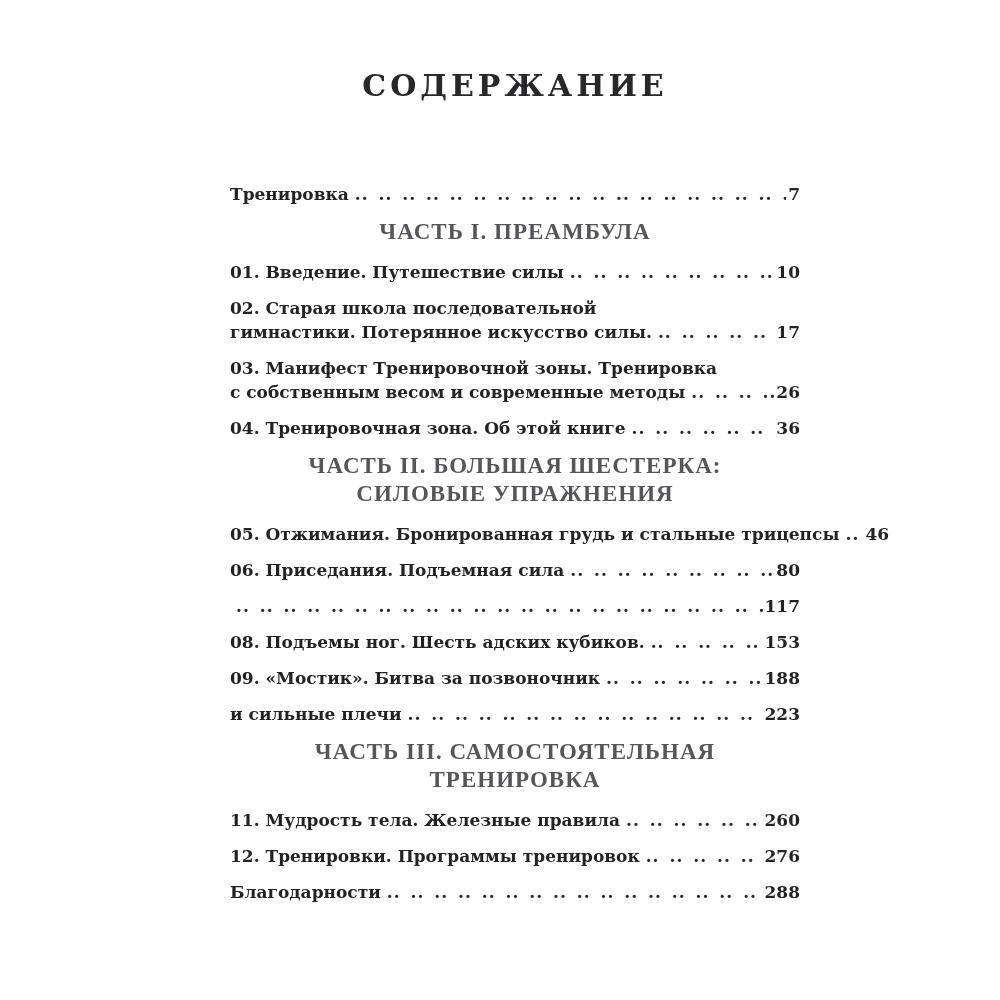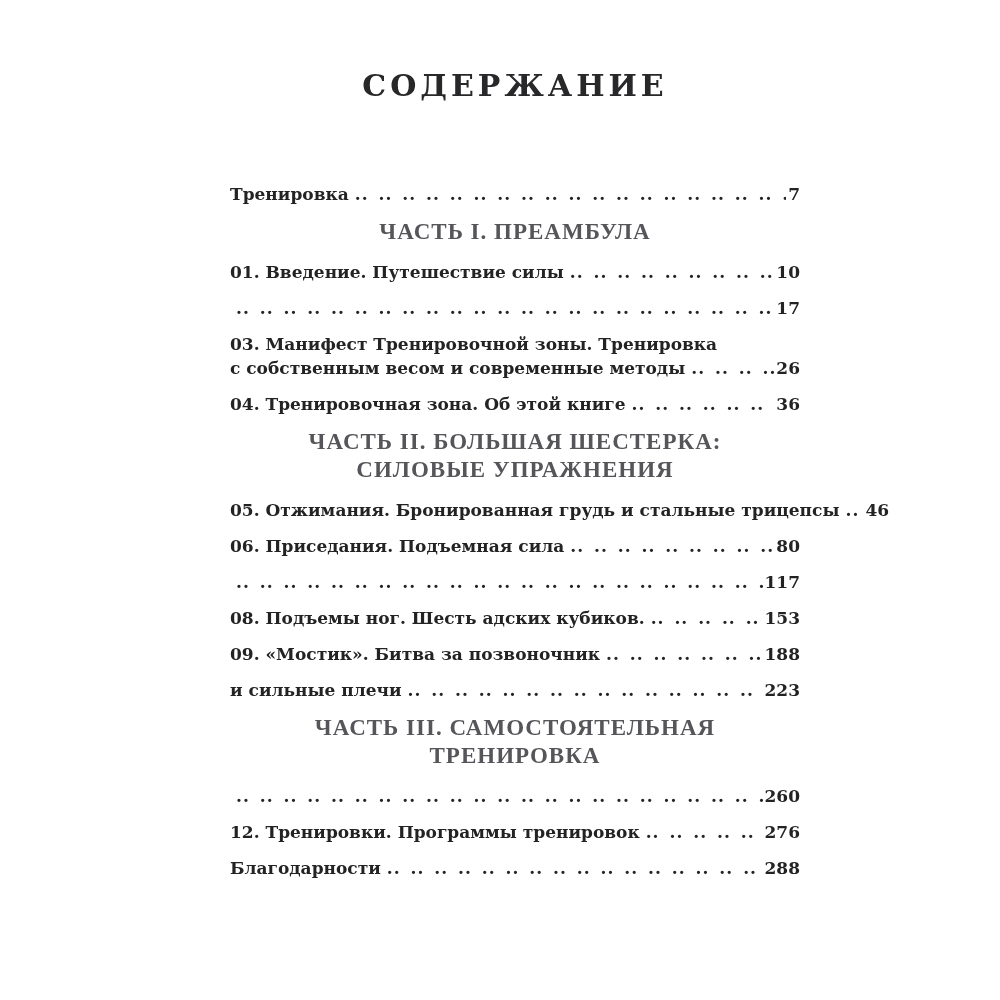--- a/index.html
+++ b/index.html
@@ -98,21 +98,23 @@
         <section>
           <h2 class="part-heading">ЧАСТЬ I. ПРЕАМБУЛА</h2>
           <div class="toc-entry">
             <div class="entry-lastline">
               <span class="entry-text">01. Введение. Путешествие силы</span>
               <span class="dots"> .. .. .. .. .. .. .. .. .. .. .. .. .. .. .. .. .. .. .. .. .. .. .. .. .. .. .. .. .. .. .. .. .. .. .. .. .. .. .. .. .. .. .. .. .. .. .. .. .. .. .. .. .. .. .. .. .. .. .. ..</span>
               <span class="page-num">10</span>
             </div>
           </div>
           <div class="toc-entry">
-            <div class="entry-lastline">
+            <div class="entry-line">02. Старая школа последовательной</div>
+            <div class="entry-lastline">
+              <span class="entry-text">гимнастики. Потерянное искусство силы.</span>
               <span class="dots"> .. .. .. .. .. .. .. .. .. .. .. .. .. .. .. .. .. .. .. .. .. .. .. .. .. .. .. .. .. .. .. .. .. .. .. .. .. .. .. .. .. .. .. .. .. .. .. .. .. .. .. .. .. .. .. .. .. .. .. ..</span>
               <span class="page-num">17</span>
             </div>
           </div>
           <div class="toc-entry">
             <div class="entry-line">03. Манифест Тренировочной зоны. Тренировка</div>
             <div class="entry-lastline">
               <span class="entry-text">с собственным весом и современные методы</span>
               <span class="dots"> .. .. .. .. .. .. .. .. .. .. .. .. .. .. .. .. .. .. .. .. .. .. .. .. .. .. .. .. .. .. .. .. .. .. .. .. .. .. .. .. .. .. .. .. .. .. .. .. .. .. .. .. .. .. .. .. .. .. .. ..</span>
               <span class="page-num">26</span>
@@ -167,20 +169,21 @@
               <span class="entry-text">и сильные плечи</span>
               <span class="dots"> .. .. .. .. .. .. .. .. .. .. .. .. .. .. .. .. .. .. .. .. .. .. .. .. .. .. .. .. .. .. .. .. .. .. .. .. .. .. .. .. .. .. .. .. .. .. .. .. .. .. .. .. .. .. .. .. .. .. .. ..</span>
               <span class="page-num">223</span>
             </div>
           </div>
         </section>
         <section>
           <h2 class="part-heading">ЧАСТЬ III. САМОСТОЯТЕЛЬНАЯ ТРЕНИРОВКА</h2>
           <div class="toc-entry">
             <div class="entry-lastline">
+              <span class="entry-text">11. Мудрость тела. Железные правила</span>
               <span class="dots"> .. .. .. .. .. .. .. .. .. .. .. .. .. .. .. .. .. .. .. .. .. .. .. .. .. .. .. .. .. .. .. .. .. .. .. .. .. .. .. .. .. .. .. .. .. .. .. .. .. .. .. .. .. .. .. .. .. .. .. ..</span>
               <span class="page-num">260</span>
             </div>
           </div>
           <div class="toc-entry">
             <div class="entry-lastline">
               <span class="entry-text">12. Тренировки. Программы тренировок</span>
               <span class="dots"> .. .. .. .. .. .. .. .. .. .. .. .. .. .. .. .. .. .. .. .. .. .. .. .. .. .. .. .. .. .. .. .. .. .. .. .. .. .. .. .. .. .. .. .. .. .. .. .. .. .. .. .. .. .. .. .. .. .. .. ..</span>
               <span class="page-num">276</span>
             </div>

